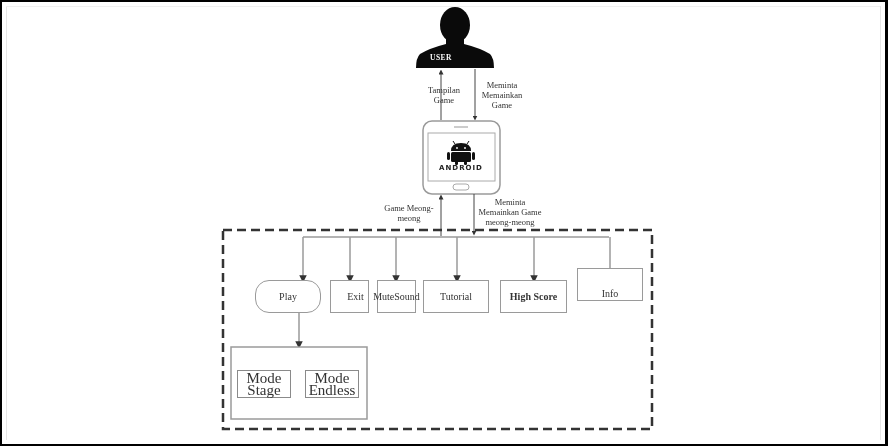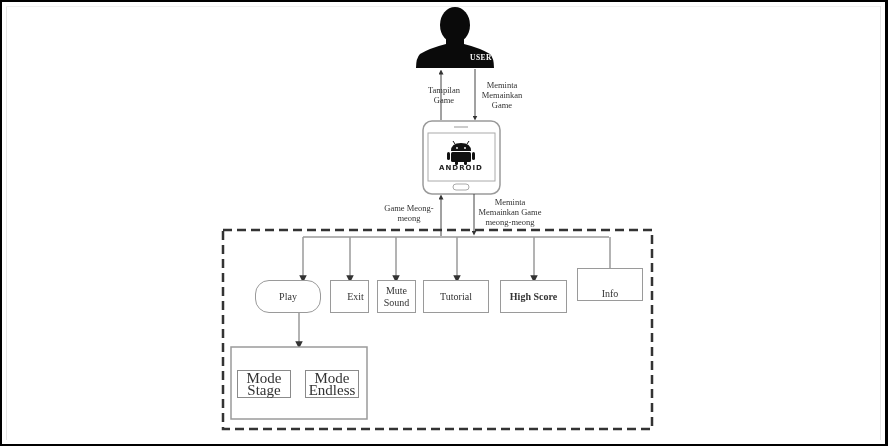--- a/index.html
+++ b/index.html
@@ -32,21 +32,21 @@
     white-space: nowrap;
   }
   .box {
     position: absolute; box-sizing: border-box;
     border: 1.5px solid #9a9a9a; background: #fff;
     display: flex; align-items: center; justify-content: center; text-align: center;
     font-size: 10px; color: #333; line-height: 12px;
   }
   .box.small { border-color: #8a8a8a; font-size: 15px; line-height: 12px; }
   .user-label {
-    position: absolute; left: 460px; top: 53px; width: 42px; text-align: center;
+    position: absolute; left: 420px; top: 53px; width: 42px; text-align: center;
     font-size: 7.5px; font-weight: bold; color: #fff; letter-spacing: 0.5px;
     font-family: "Liberation Serif", serif;
   }
   .android-text {
     position: absolute; left: 434px; top: 164px; width: 54px; text-align: center;
     font-size: 7px; font-weight: bold; color: #222; letter-spacing: 1px;
     font-family: "DejaVu Sans", sans-serif;
   }
 </style>
 </head>
@@ -133,21 +133,21 @@
   <div>Memainkan Game</div>
   <div>meong-meong</div>
 </div>
 
 <div class="box" style="left:255px;top:280px;width:66px;height:33px;border-radius:14px;">
   <span>Play</span>
 </div>
 <div class="box" style="left:330px;top:280px;width:39px;height:33px;padding-left:12px;">
   <span>Exit</span>
 </div>
-<div class="box" style="left:377px;top:280px;width:39px;height:33px;flex-direction:column;">
+<div class="box" style="left:377px;top:280px;width:39px;height:33px;">
   <span>Mute</span>
   <span>Sound</span>
 </div>
 <div class="box" style="left:423px;top:280px;width:66px;height:33px;">
   <span>Tutorial</span>
 </div>
 <div class="box" style="left:500px;top:280px;width:67px;height:33px;font-weight:bold;">
   <span>High Score</span>
 </div>
 <div class="box" style="left:577px;top:268px;width:66px;height:33px;align-items:flex-end;">

